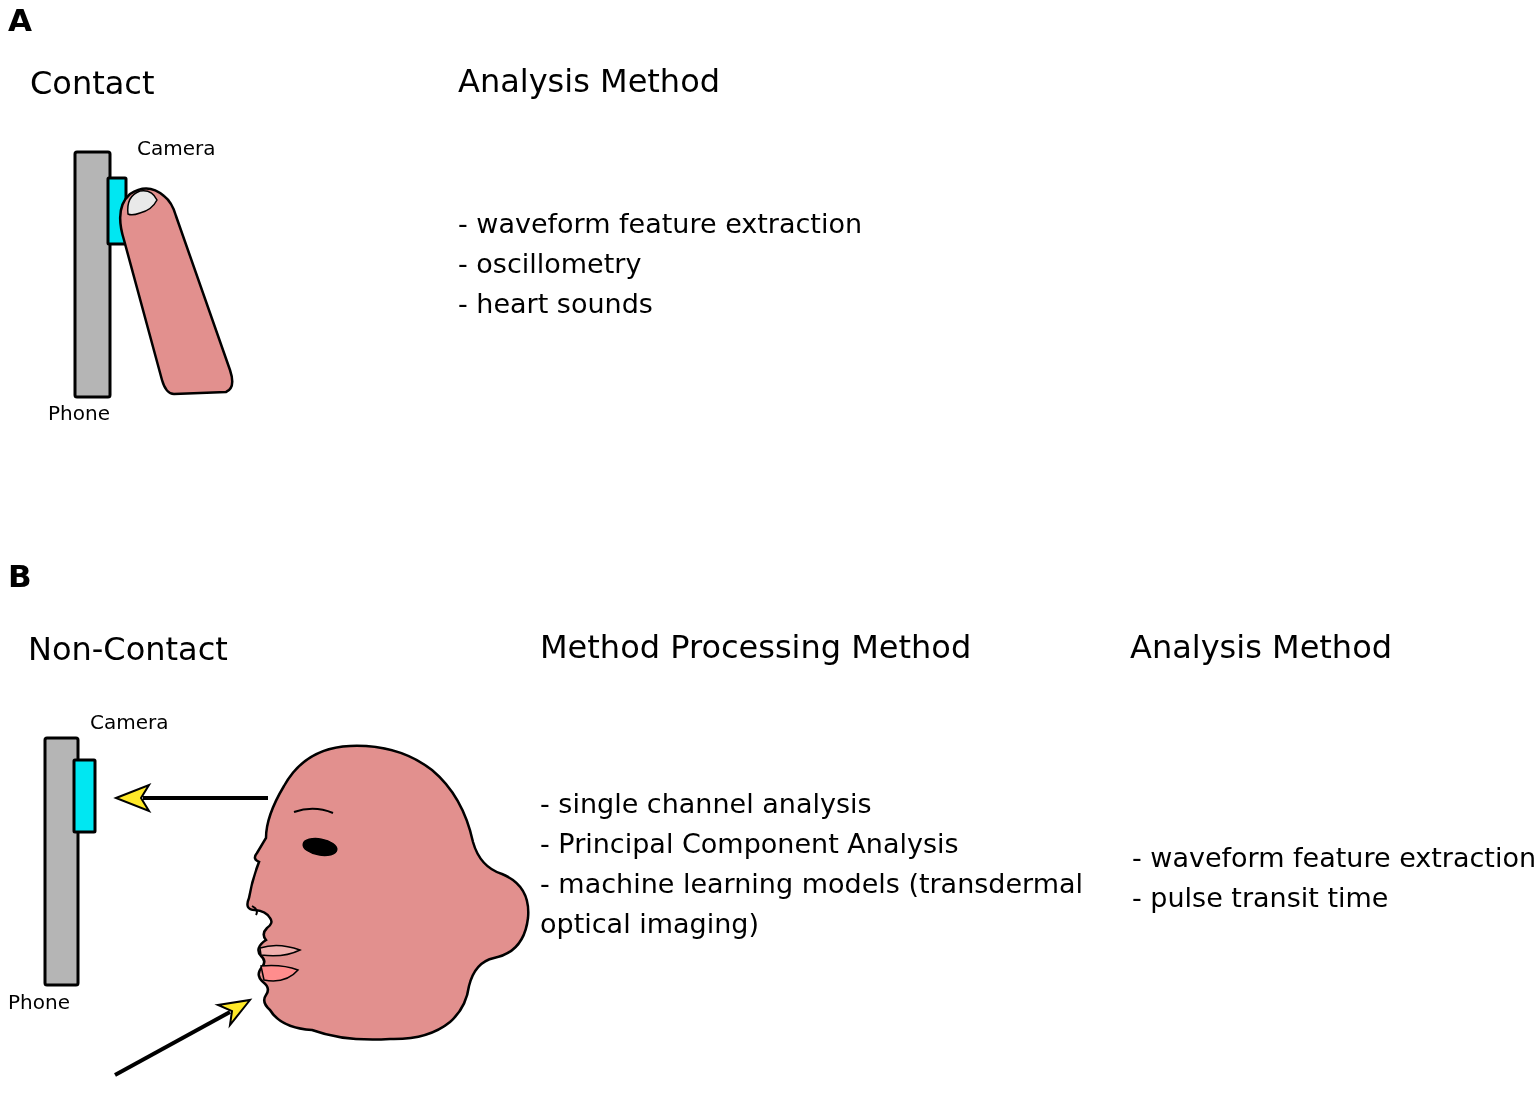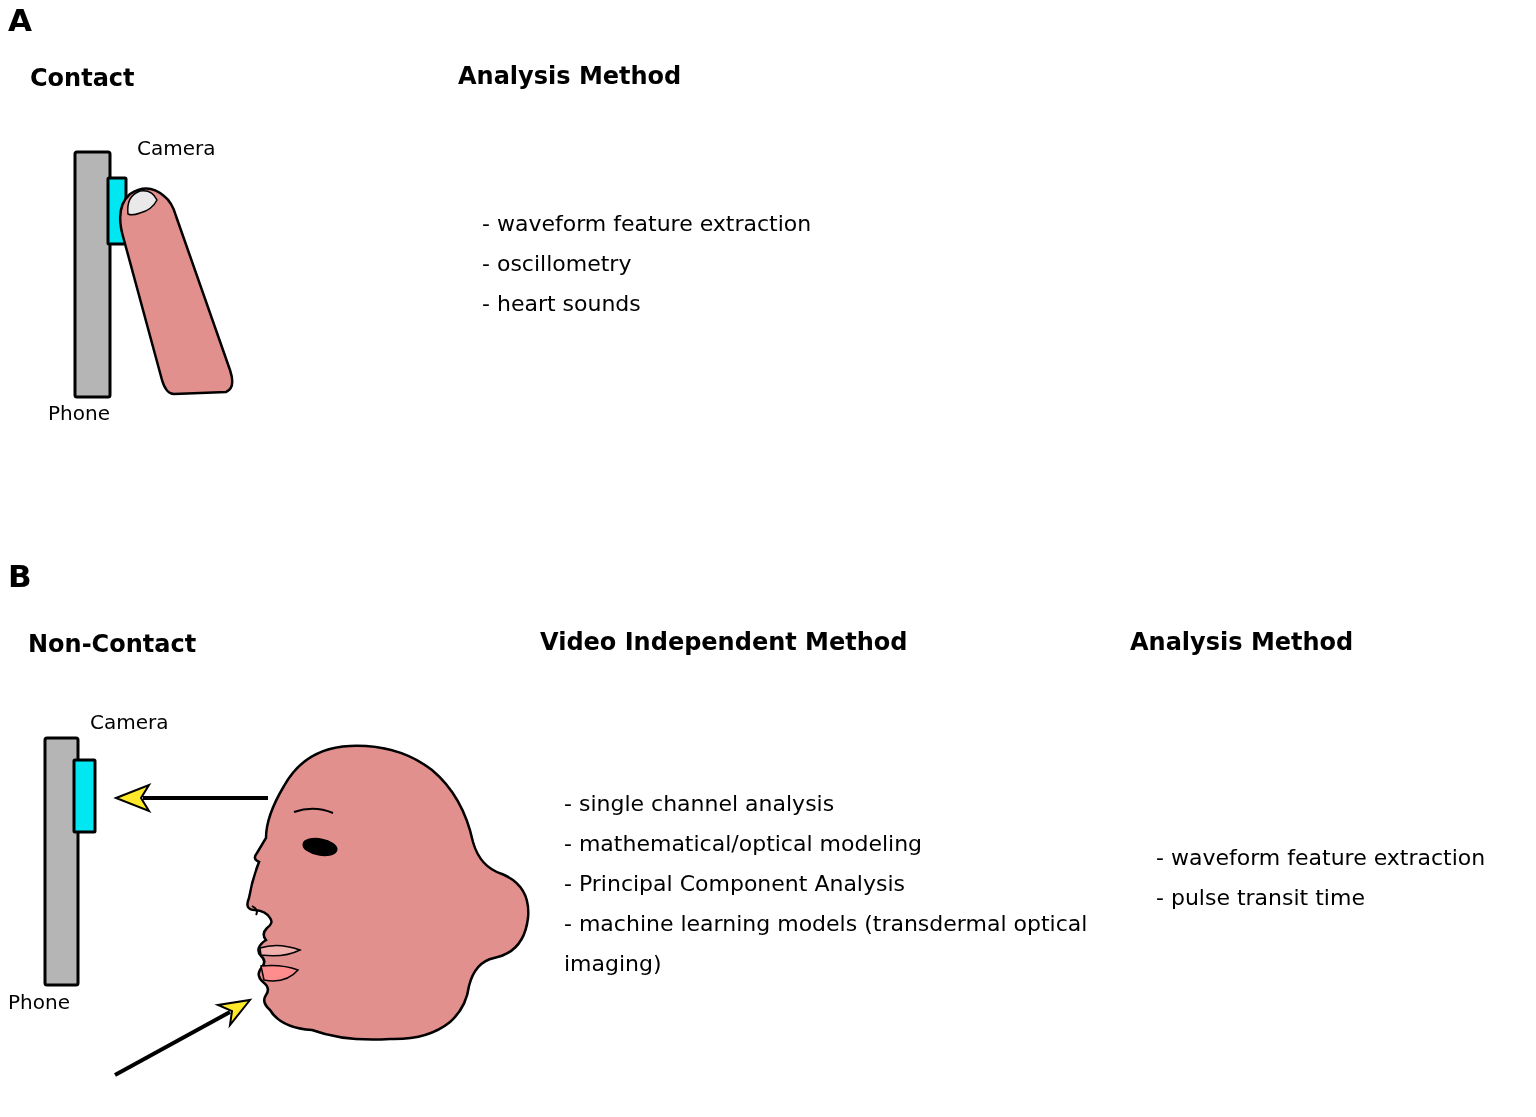--- a/index.html
+++ b/index.html
@@ -15,33 +15,32 @@
     background: #ffffff;
     overflow: hidden;
   }
   .abs { position: absolute; }
   .panel-letter {
     font-size: 31px;
     font-weight: bold;
     font-family: "DejaVu Sans", sans-serif;
   }
   .heading {
-    font-size: 24px;
-    font-weight: bold;
+    font-size: 32px;
+    font-weight: normal;
     white-space: nowrap;
   }
   .small-label {
     font-size: 20px;
     white-space: nowrap;
   }
   .list {
-    font-size: 22px;
+    font-size: 27px;
     line-height: 40px;
     width: 620px;
-    margin-left: 24px;
   }
   .list .list-item { display: block; }
   .narrow { width: 430px; }
   svg { display: block; }
 </style>
 </head>
 <body>
 
 <div class="canvas">
 
@@ -68,21 +67,21 @@
       <span class="list-item">- oscillometry</span>
       <span class="list-item">- heart sounds</span>
     </div>
   </section>
 
   <section>
     <div class="abs panel-letter" style="left:8px; top:558px;">B</div>
 
     <div class="abs heading" style="left:28px; top:630px;">Non-Contact</div>
 
-    <div class="abs heading" style="left:540px; top:628px;">Video Independent Method</div>
+    <div class="abs heading" style="left:540px; top:628px;">Method Processing Method</div>
 
     <div class="abs heading" style="left:1130px; top:628px;">Analysis Method</div>
 
     <div class="abs small-label" style="left:90px; top:710px;">Camera</div>
 
     <svg class="abs" style="left:0px; top:690px;" width="560" height="427" viewBox="0 0 560 427">
 
       <rect x="45" y="48" width="33" height="247" rx="2" stroke="#000" stroke-width="3" fill="#b5b5b5"></rect>
       <rect x="74" y="70" width="21" height="72" rx="1" stroke="#000" stroke-width="3" fill="#00e7f2"></rect>
 
@@ -99,21 +98,20 @@
       <line x1="115" y1="385" x2="230" y2="322" stroke="#000" stroke-width="4"></line>
       <polygon points="250,310 230,335 232,321 218,315" stroke="#000" stroke-width="2" fill="#ffe928"></polygon>
     </svg>
 
     <div class="abs small-label" style="left:8px; top:990px;">Phone</div>
 
     <div class="abs small-label" style="left:55px; top:1122px;">Ambient light</div>
 
     <div class="abs list" style="left:540px; top:784px;">
       <span class="list-item">- single channel analysis</span>
-      <span class="list-item">- mathematical/optical modeling</span>
       <span class="list-item">- Principal Component Analysis</span>
       <span class="list-item">- machine learning models (transdermal optical imaging)</span>
     </div>
 
     <div class="abs list narrow" style="left:1132px; top:838px;">
       <span class="list-item">- waveform feature extraction</span>
       <span class="list-item">- pulse transit time</span>
     </div>
   </section>
 

